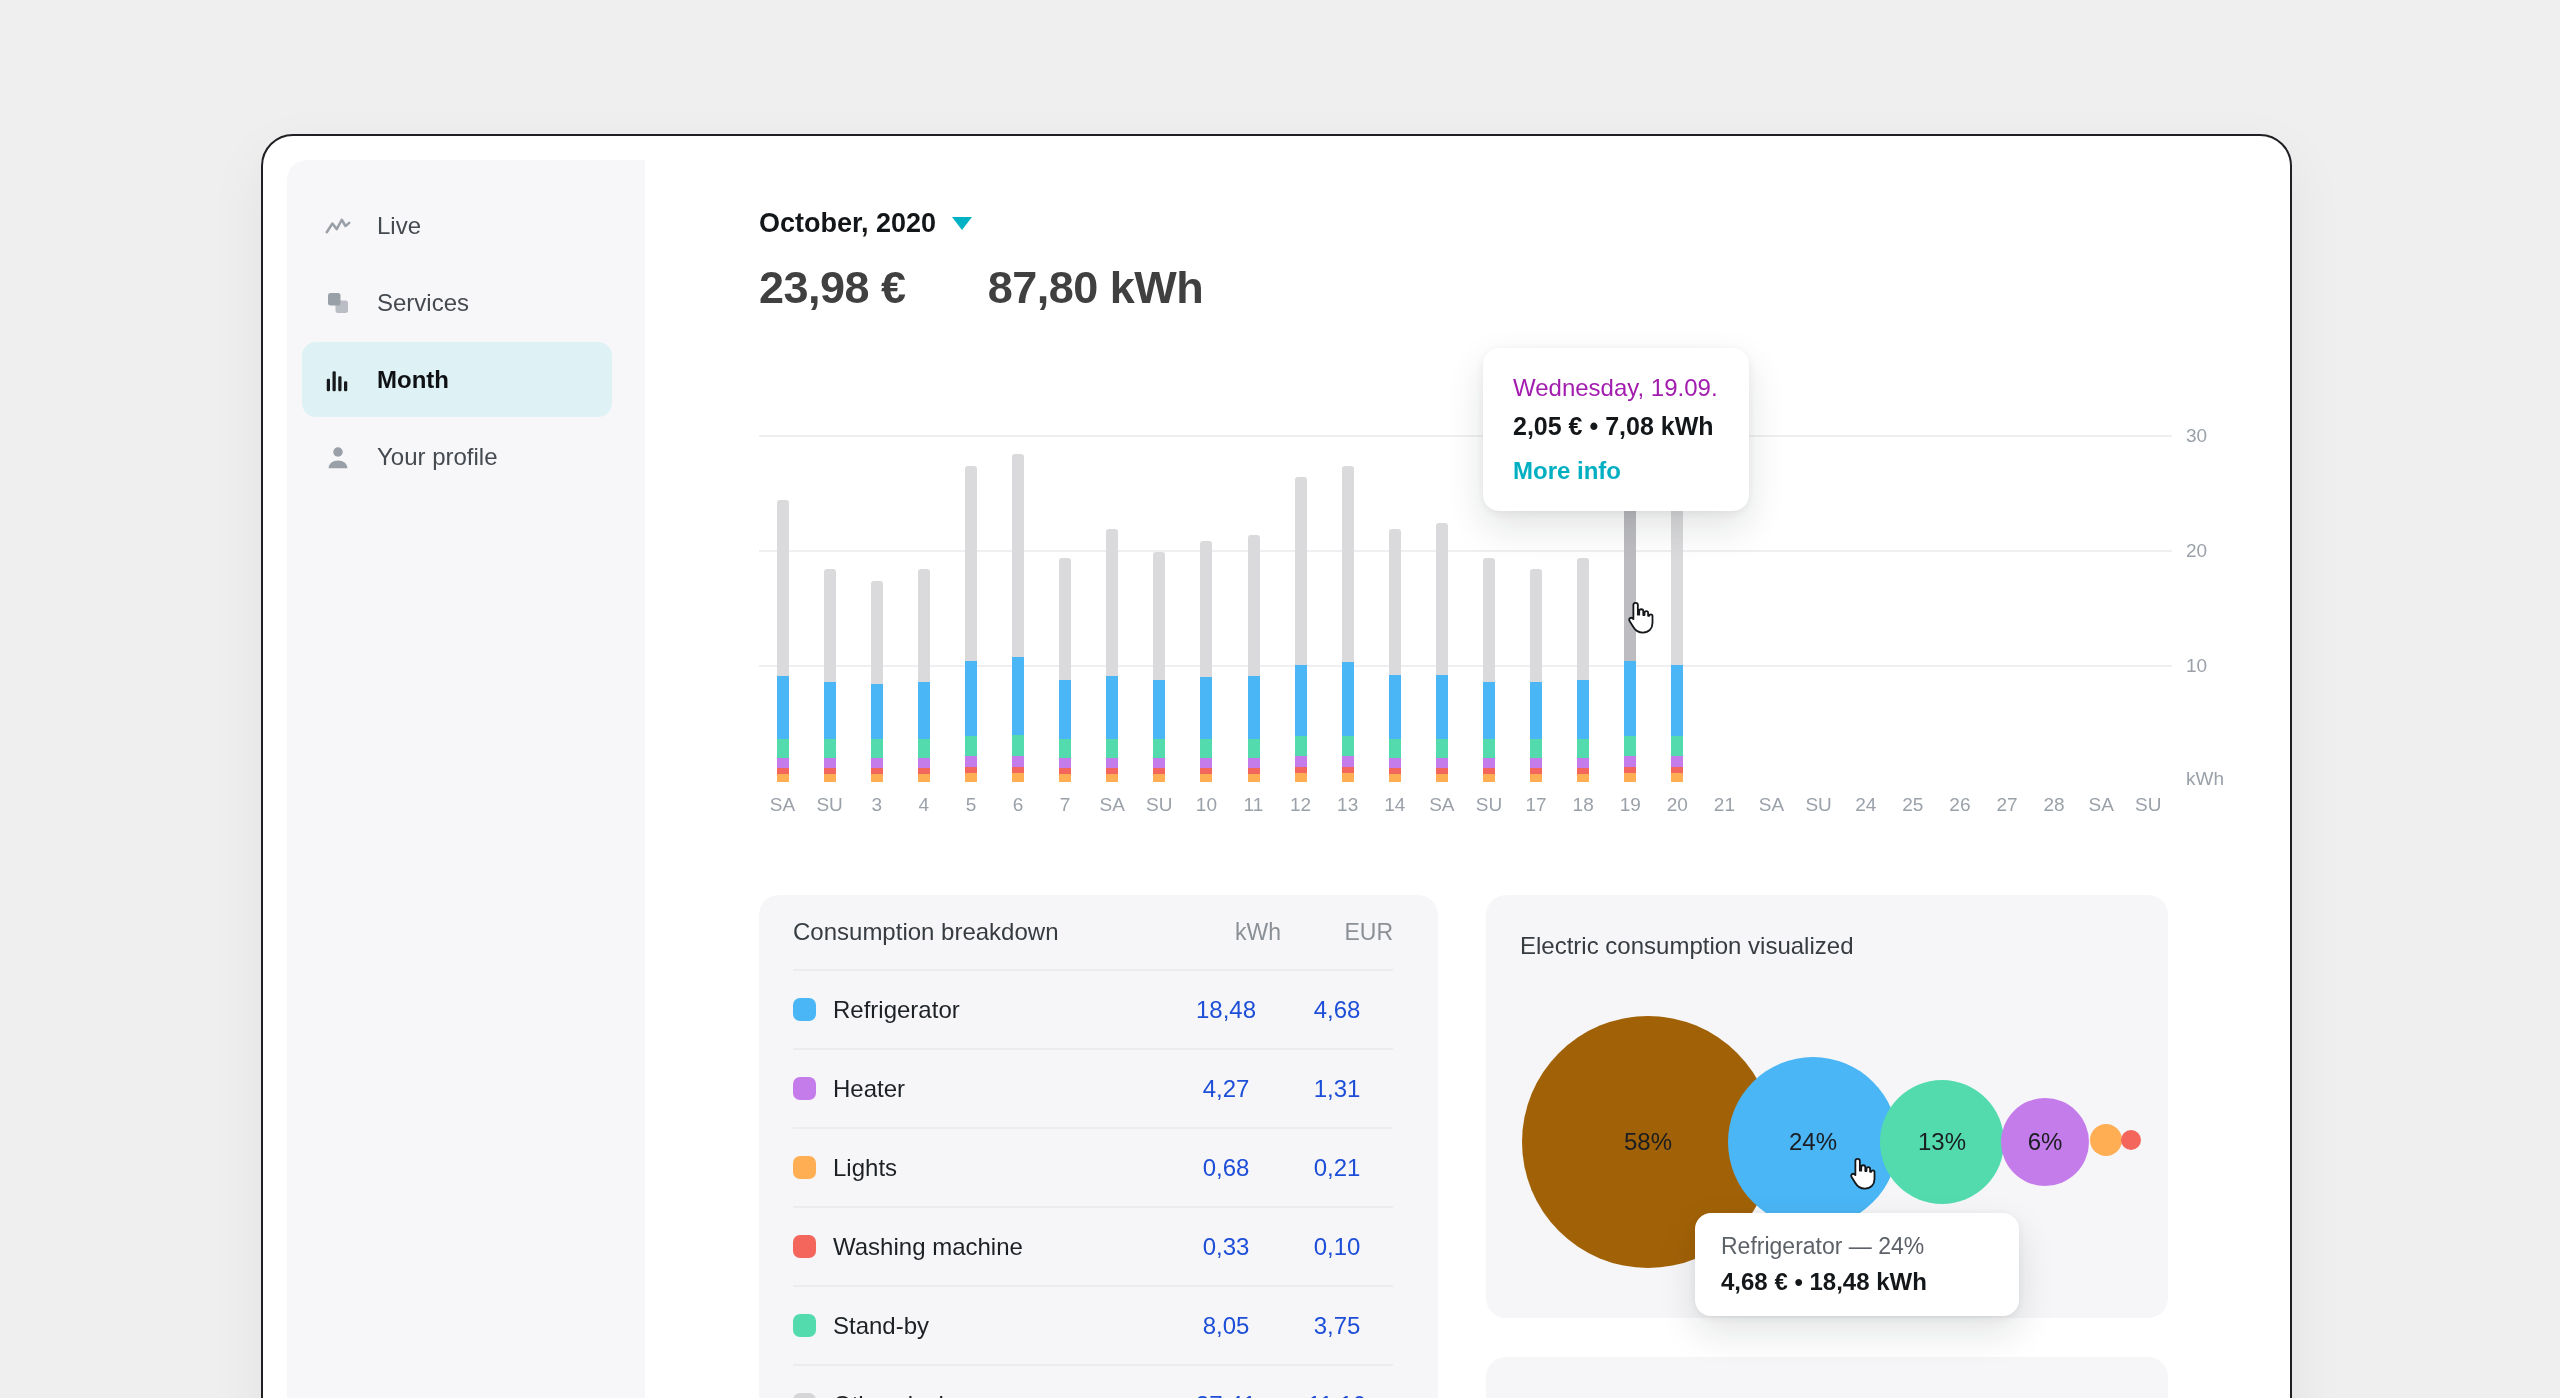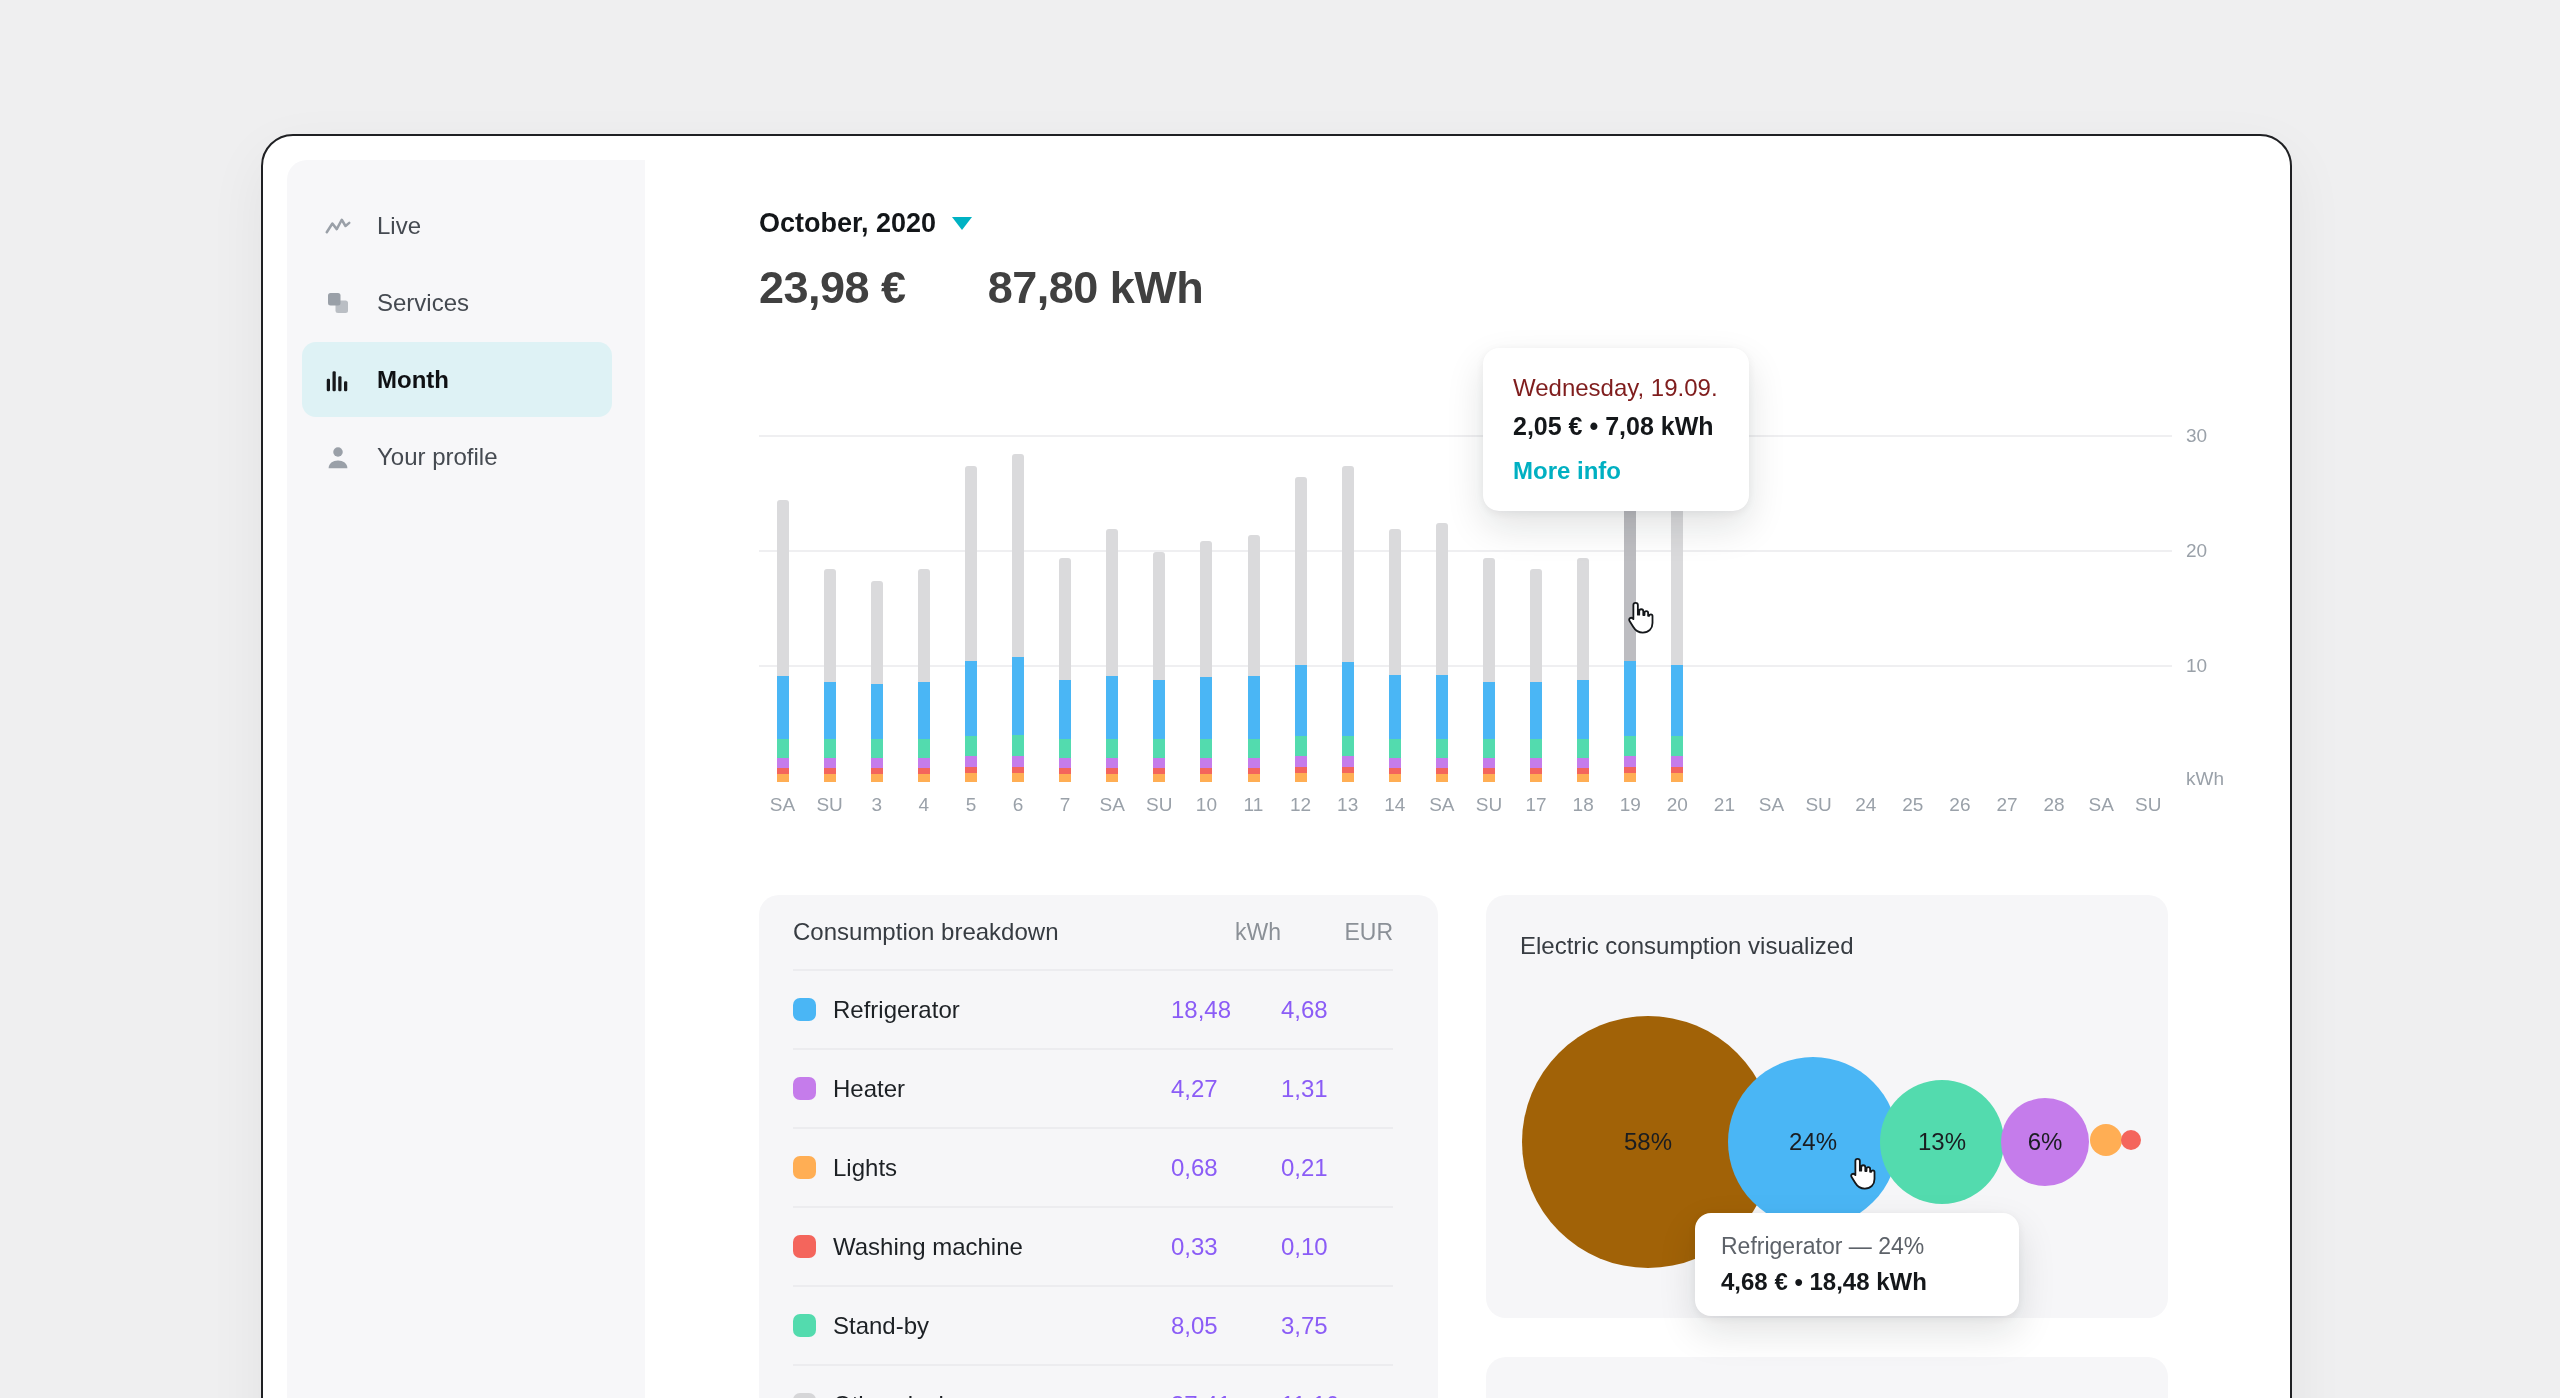--- a/index.html
+++ b/index.html
@@ -100,41 +100,41 @@
     font-size: 19px; color: #9aa1a9;
   }
 
   
   .tooltip {
     position: absolute; background: #ffffff; border-radius: 16px;
     box-shadow: 0 16px 38px rgba(18,22,28,0.12), 0 2px 8px rgba(18,22,28,0.06);
     box-sizing: border-box; z-index: 30;
   }
   .chart-tooltip { left: 838px; top: 188px; width: 266px; padding: 26px 30px; }
-  .tt-title { font-size: 24px; color: #7f1d1d; margin-bottom: 10px; white-space: nowrap; }
+  .tt-title { font-size: 24px; color: #a21caf; margin-bottom: 10px; white-space: nowrap; }
   .tt-value { font-size: 25px; font-weight: bold; color: #14171a; white-space: nowrap; }
   .tt-link { margin-top: 16px; font-size: 24px; font-weight: bold; color: #00b0c2; cursor: pointer; }
 
   
   .card { position: absolute; background: #f6f6f8; border-radius: 20px; box-sizing: border-box; }
   .breakdown-card { left: 114px; top: 735px; width: 679px; height: 640px; padding: 0 45px 0 34px; }
   .bd-header {
     display: grid; grid-template-columns: 40px 1fr 110px 112px;
     align-items: center; height: 74px;
   }
   .bd-title { grid-column: 1 / 3; font-size: 24px; color: #373c42; }
   .bd-col { font-size: 23px; color: #8b9097; text-align: right; }
   .bd-row {
     display: grid; grid-template-columns: 40px 1fr 110px 112px;
     align-items: center; height: 77px;
     border-top: 2px solid #ececef;
   }
   .swatch { width: 23px; height: 23px; border-radius: 7px; }
   .bd-label { font-size: 24px; color: #1d2125; }
-  .bd-val { font-size: 24px; color: #8b5cf6; text-align: left; }
+  .bd-val { font-size: 24px; color: #1d4ed8; text-align: center; }
 
   .bubble-card { left: 841px; top: 735px; width: 682px; height: 423px; }
   .bubble-title { position: absolute; left: 34px; top: 37px; font-size: 24px; color: #373c42; }
   .bubble {
     position: absolute; border-radius: 50%;
     display: flex; align-items: center; justify-content: center;
     font-size: 24px; color: #1a1d21; cursor: pointer;
   }
   .bubble-tooltip { left: 209px; top: 318px; width: 324px; padding: 20px 26px; }
   .bt-title { font-size: 23px; color: #5d6269; margin-bottom: 8px; white-space: nowrap; }

